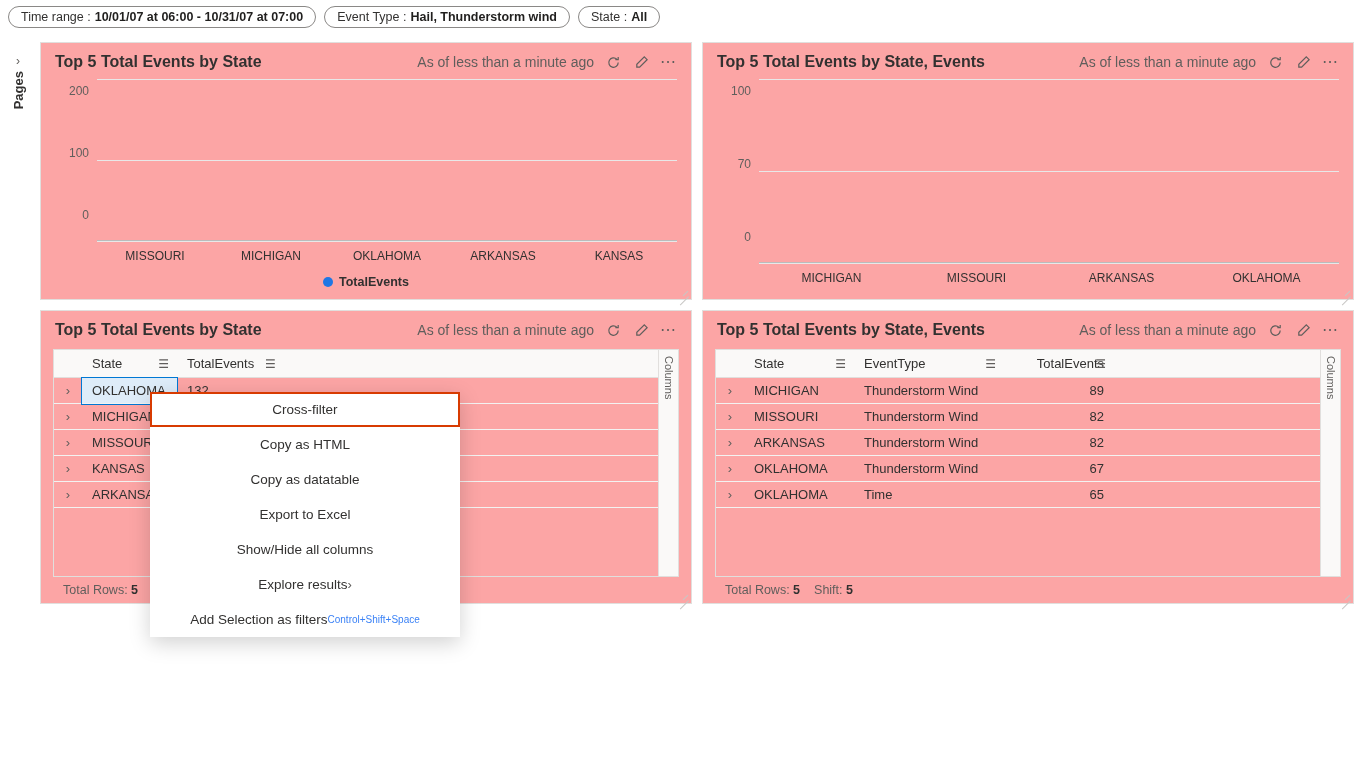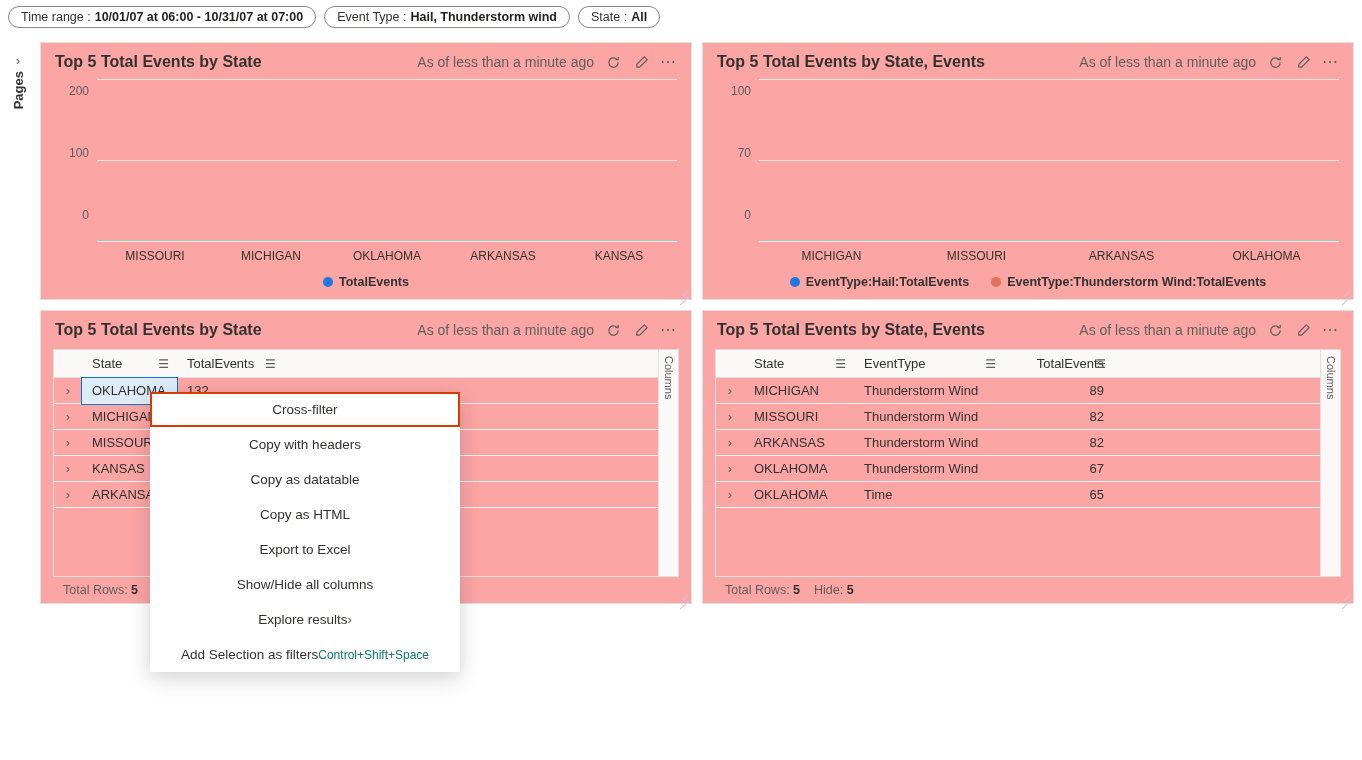--- a/index.html
+++ b/index.html
@@ -56,21 +56,21 @@
   .table-footer { padding: 6px 10px; font-size: 12.5px; color: #605e5c; display: flex; gap: 14px; }
   .table-footer b { color: #323130; }
   .resize-handle { position: absolute; right: 2px; bottom: 2px; width: 10px; height: 10px; }
   .resize-handle::before, .resize-handle::after { content: ""; position: absolute; background: #c8c6c4; }
   .resize-handle::before { right: 0; bottom: 3px; width: 7px; height: 1px; transform: rotate(-45deg); }
   .resize-handle::after { right: 0; bottom: 0; width: 12px; height: 1px; transform: rotate(-45deg); transform-origin: right bottom; }
   
   .context-menu { position: absolute; left: 150px; top: 392px; width: 310px; background: #fff; box-shadow: 0 6px 20px rgba(0,0,0,0.18); z-index: 100; font-size: 13.5px; }
   .context-menu .mi { padding: 10px 16px; display: flex; align-items: center; justify-content: center; cursor: pointer; }
   .context-menu .mi.hl { outline: 2px solid #d83b01; outline-offset: -2px; }
-  .context-menu .mi .shortcut { font-size: 12px; color: #0f766e; }
+  .context-menu .mi .shortcut { font-size: 10px; color: #3b82f6; }
   .context-menu .mi .chev-r { color: #605e5c; font-size: 13px; }
 </style>
 </head>
 <body>
 
 <div class="top-filters">
   <div class="filter-pill">
     <span class="lbl">Time range :</span>
     <span class="val">10/01/07 at 06:00 - 10/31/07 at 07:00</span>
   </div>
@@ -199,30 +199,20 @@
               <div class="bar orange" style="height: 67%;"></div>
             </div>
           </div>
           <div class="x-labels">
             <div class="x-label">MICHIGAN</div>
             <div class="x-label">MISSOURI</div>
             <div class="x-label">ARKANSAS</div>
             <div class="x-label">OKLAHOMA</div>
           </div>
         </div>
-      <div class="legend">
-        <div class="legend-item">
-            <span class="legend-dot blue"></span>
-            <span>EventType:Hail:TotalEvents</span>
-          </div>
-        <div class="legend-item">
-            <span class="legend-dot orange"></span>
-            <span>EventType:Thunderstorm Wind:TotalEvents</span>
-          </div>
-      </div>
     </div>
     <div class="resize-handle"></div>
   </div>
 
   <div class="tile">
     <div class="tile-header">
       <div class="tile-title">Top 5 Total Events by State</div>
       <div class="tile-meta">
         <span class="tile-asof">As of less than a minute ago</span>
         <span class="tile-icon">
@@ -356,40 +346,37 @@
                 <td></td>
               </tr>
             </tbody>
         </table>
         <div class="cols-handle">
           <span class="txt">Columns</span>
         </div>
       </div>
       <div class="table-footer">
         <span><span>Total Rows:</span> <b>5</b></span>
-        <span><span>Hide:</span> <b>5</b></span>
+        <span><span>Shift:</span> <b>5</b></span>
       </div>
     </div>
     <div class="resize-handle"></div>
   </div>
 
 </div>
 
 <div class="context-menu">
   <div class="mi hl">
       <span>Cross-filter</span>
     </div>
   <div class="mi">
-      <span>Copy with headers</span>
+      <span>Copy as HTML</span>
     </div>
   <div class="mi">
       <span>Copy as datatable</span>
-    </div>
-  <div class="mi">
-      <span>Copy as HTML</span>
     </div>
   <div class="mi">
       <span>Export to Excel</span>
     </div>
   <div class="mi">
       <span>Show/Hide all columns</span>
     </div>
   <div class="mi">
       <span>Explore results</span>
       <span class="chev-r">›</span>

